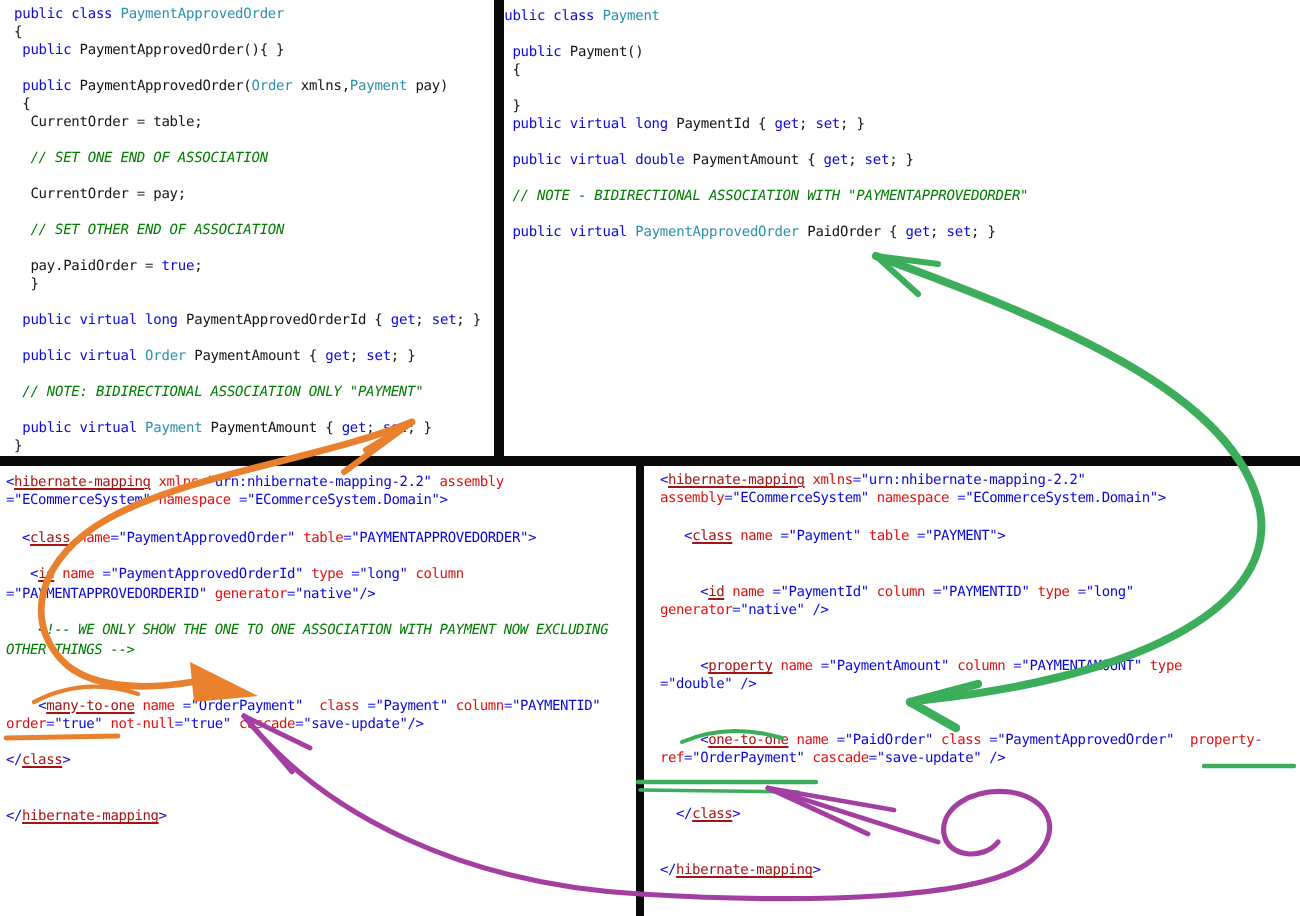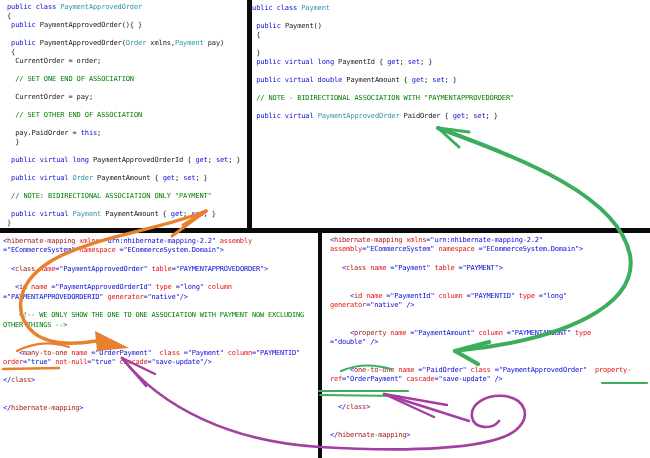--- a/index.html
+++ b/index.html
@@ -13,23 +13,23 @@
     color:var(--plain,#141414);
   }
   .cs{font-size:7px;line-height:9px;letter-spacing:-0.12px;}
   .xml{font-size:7px;line-height:9.3px;letter-spacing:-0.2px;}
   #panel-tl{left:7px;top:3px;}
   #panel-tr{left:248px;top:4px;}
   #panel-bl{left:3px;top:237px;}
   #panel-br{left:330px;top:236px;}
   .tk-k{color:var(--keyword);text-align:right;}
   .tk-t{color:var(--type);text-align:right;}
-  .tk-c{color:var(--comment);}
+  .tk-c{color:var(--comment);font-style:italic;}
   .tk-p{color:var(--plain);}
-  .tk-e{color:var(--xml_element);}
+  .tk-e{color:var(--xml_element);text-decoration:underline;}
   .tk-a{color:var(--xml_attr);}
   .tk-v{color:var(--xml_value);}
   .divider{position:absolute;background:var(--divider,#000);}
   #divider-horizontal{left:0;top:228px;width:650px;height:4.5px;}
   #divider-vertical-top{left:247px;top:0;width:4.5px;height:228px;}
   #divider-vertical-bottom{left:317.5px;top:232px;width:4.5px;height:226px;}
   #arrow-overlay{position:absolute;left:0;top:0;width:650px;height:458px;pointer-events:none;}
   .orange{stroke:var(--arrow_orange);}
   .orange-fill{fill:var(--arrow_orange);}
   .green{stroke:var(--arrow_green);}
@@ -40,29 +40,29 @@
 <body>
 
 <div id="canvas">
 
   <pre id="panel-tl" class="code cs"><span class="tk-k">public class </span><span class="tk-t">PaymentApprovedOrder</span>
 <span class="tk-p">{</span>
 <span class="tk-p"> </span><span class="tk-k">public</span><span class="tk-p"> PaymentApprovedOrder(){ }</span>
 
 <span class="tk-p"> </span><span class="tk-k">public</span><span class="tk-p"> PaymentApprovedOrder(</span><span class="tk-t">Order</span><span class="tk-p"> xmlns,</span><span class="tk-t">Payment</span><span class="tk-p"> pay)</span>
 <span class="tk-p"> {</span>
-<span class="tk-p">  CurrentOrder = order;</span>
+<span class="tk-p">  CurrentOrder = table;</span>
 
 <span class="tk-c">  // SET ONE END OF ASSOCIATION</span>
 
 <span class="tk-p">  CurrentOrder = pay;</span>
 
 <span class="tk-c">  // SET OTHER END OF ASSOCIATION</span>
 
-<span class="tk-p">  pay.PaidOrder = </span><span class="tk-k">this</span><span class="tk-p">;</span>
+<span class="tk-p">  pay.PaidOrder = </span><span class="tk-k">true</span><span class="tk-p">;</span>
 <span class="tk-p">  }</span>
 
 <span class="tk-p"> </span><span class="tk-k">public virtual long</span><span class="tk-p"> PaymentApprovedOrderId { </span><span class="tk-k">get</span><span class="tk-p">; </span><span class="tk-k">set</span><span class="tk-p">; }</span>
 
 <span class="tk-p"> </span><span class="tk-k">public virtual </span><span class="tk-t">Order</span><span class="tk-p"> PaymentAmount { </span><span class="tk-k">get</span><span class="tk-p">; </span><span class="tk-k">set</span><span class="tk-p">; }</span>
 
 <span class="tk-c"> // NOTE: BIDIRECTIONAL ASSOCIATION ONLY "PAYMENT"</span>
 
 <span class="tk-p"> </span><span class="tk-k">public virtual </span><span class="tk-t">Payment</span><span class="tk-p"> PaymentAmount { </span><span class="tk-k">get</span><span class="tk-p">; </span><span class="tk-k">set</span><span class="tk-p">; }</span>
 <span class="tk-p">}</span>

